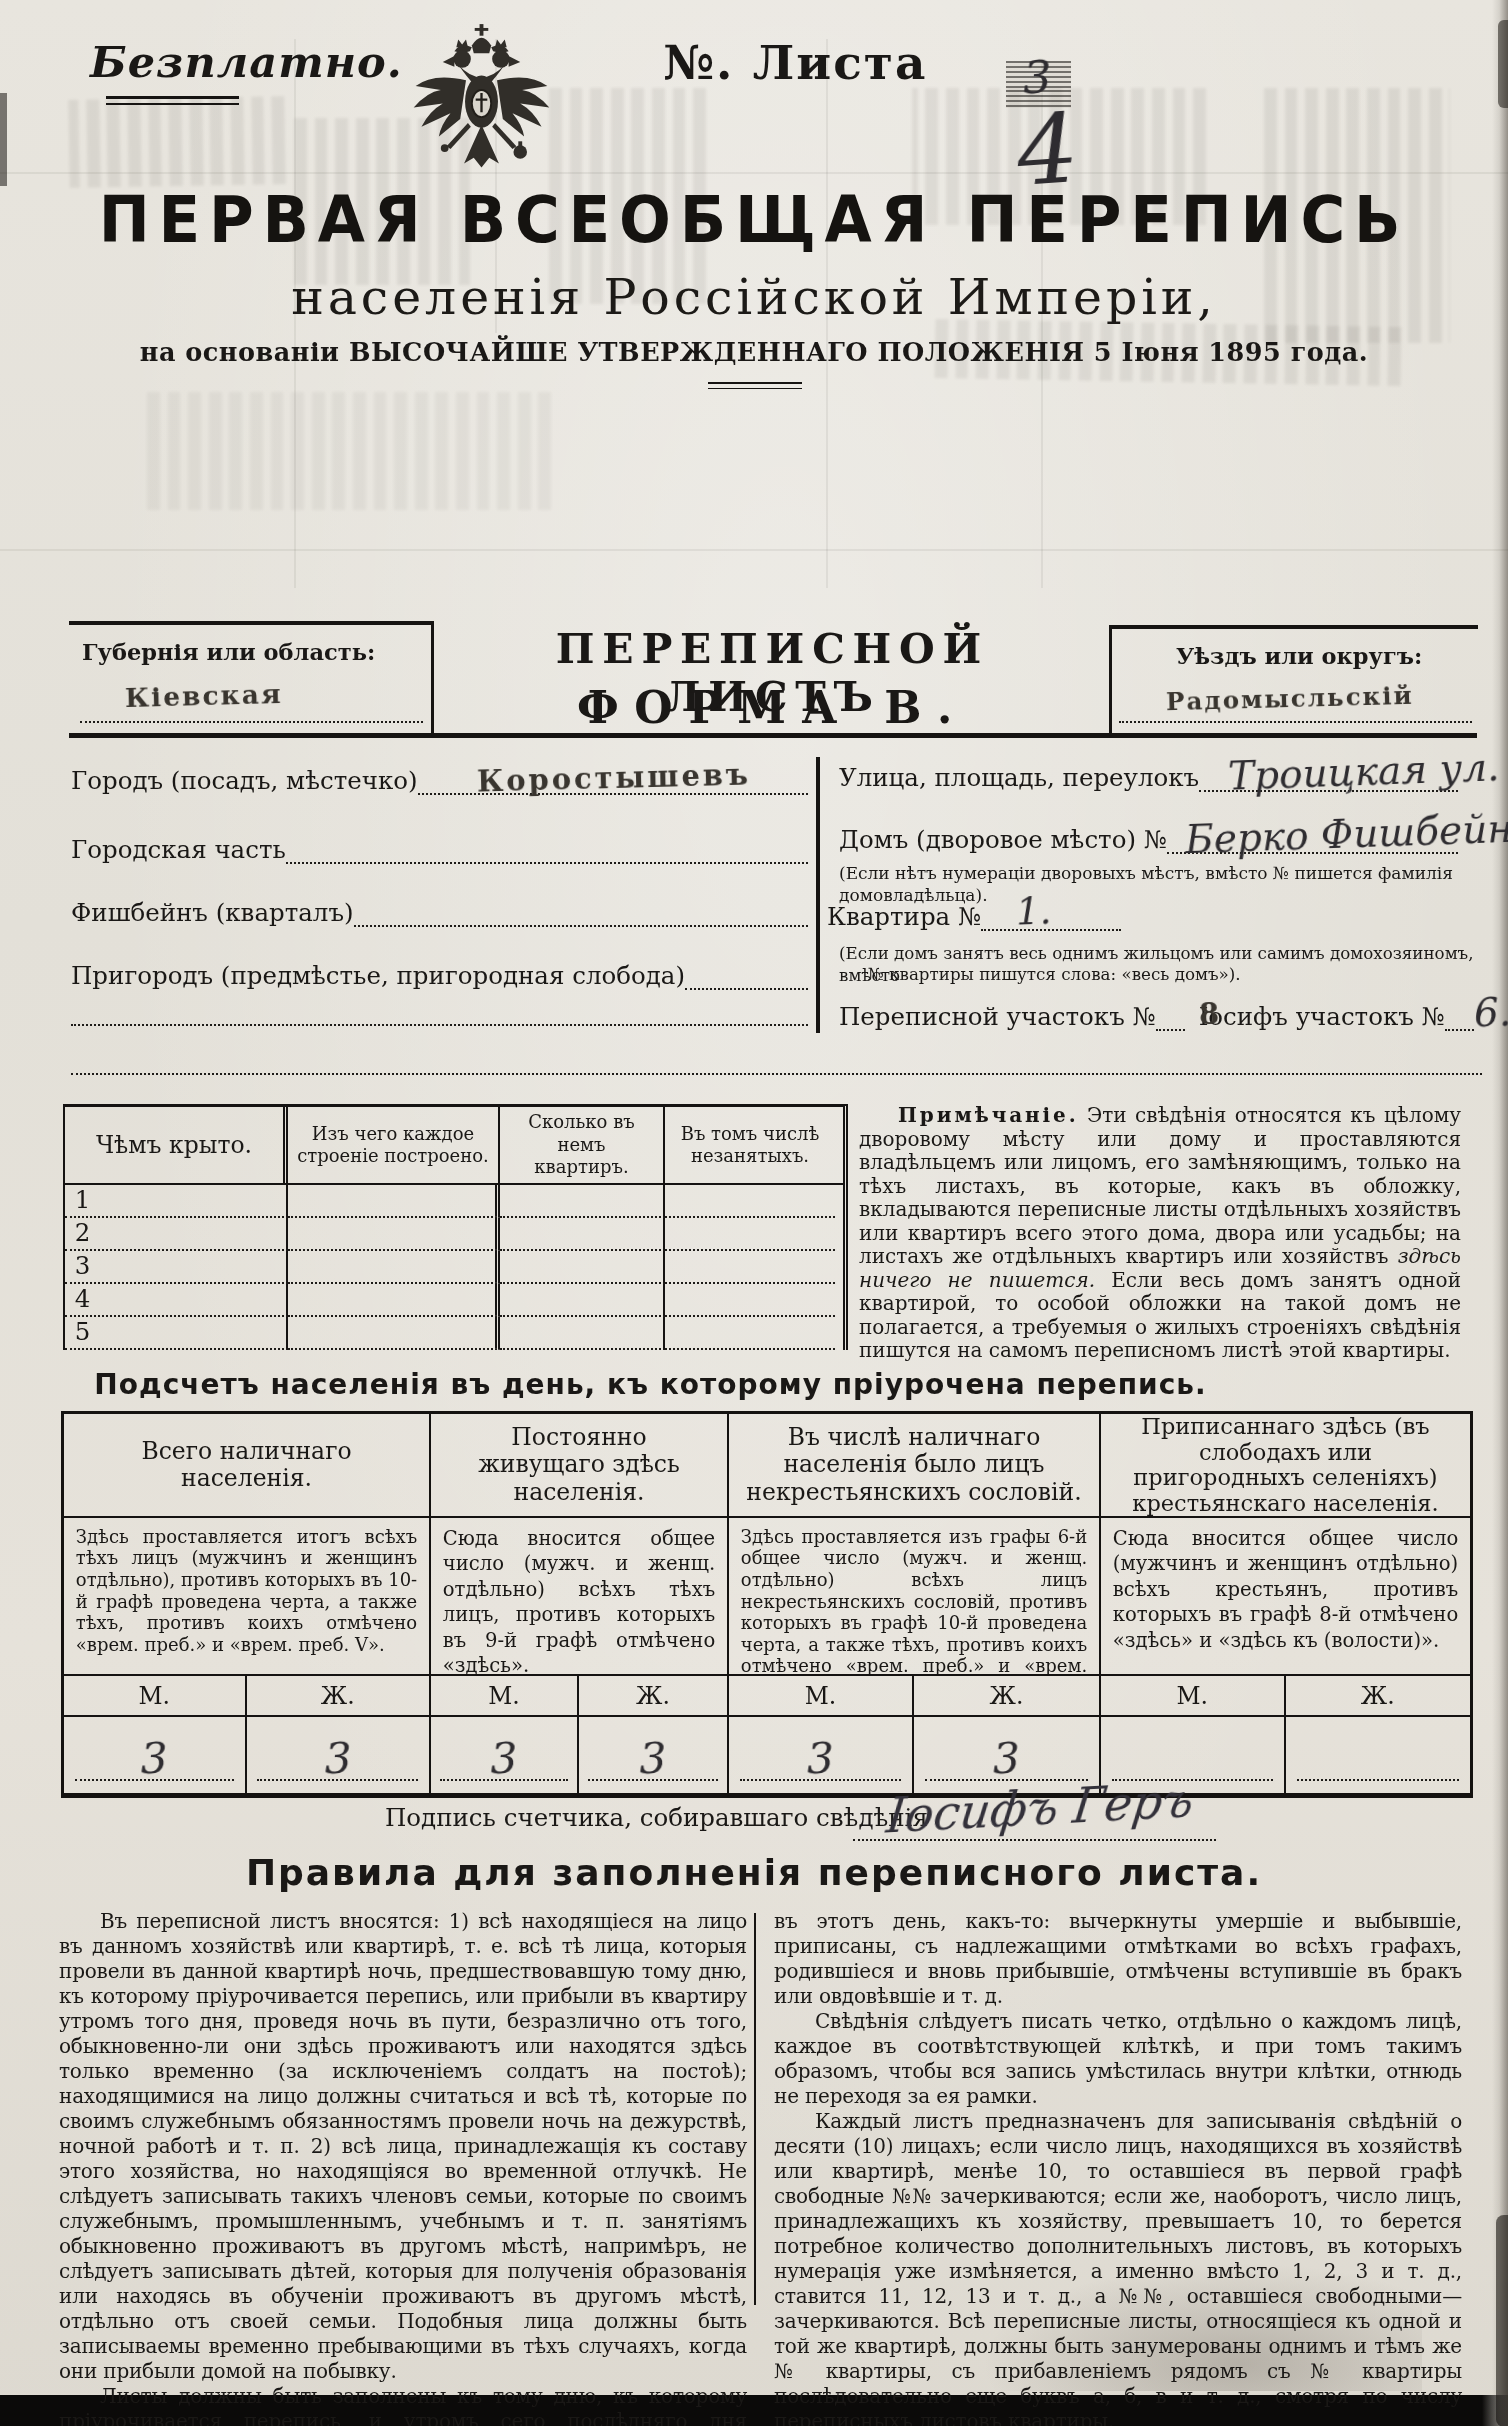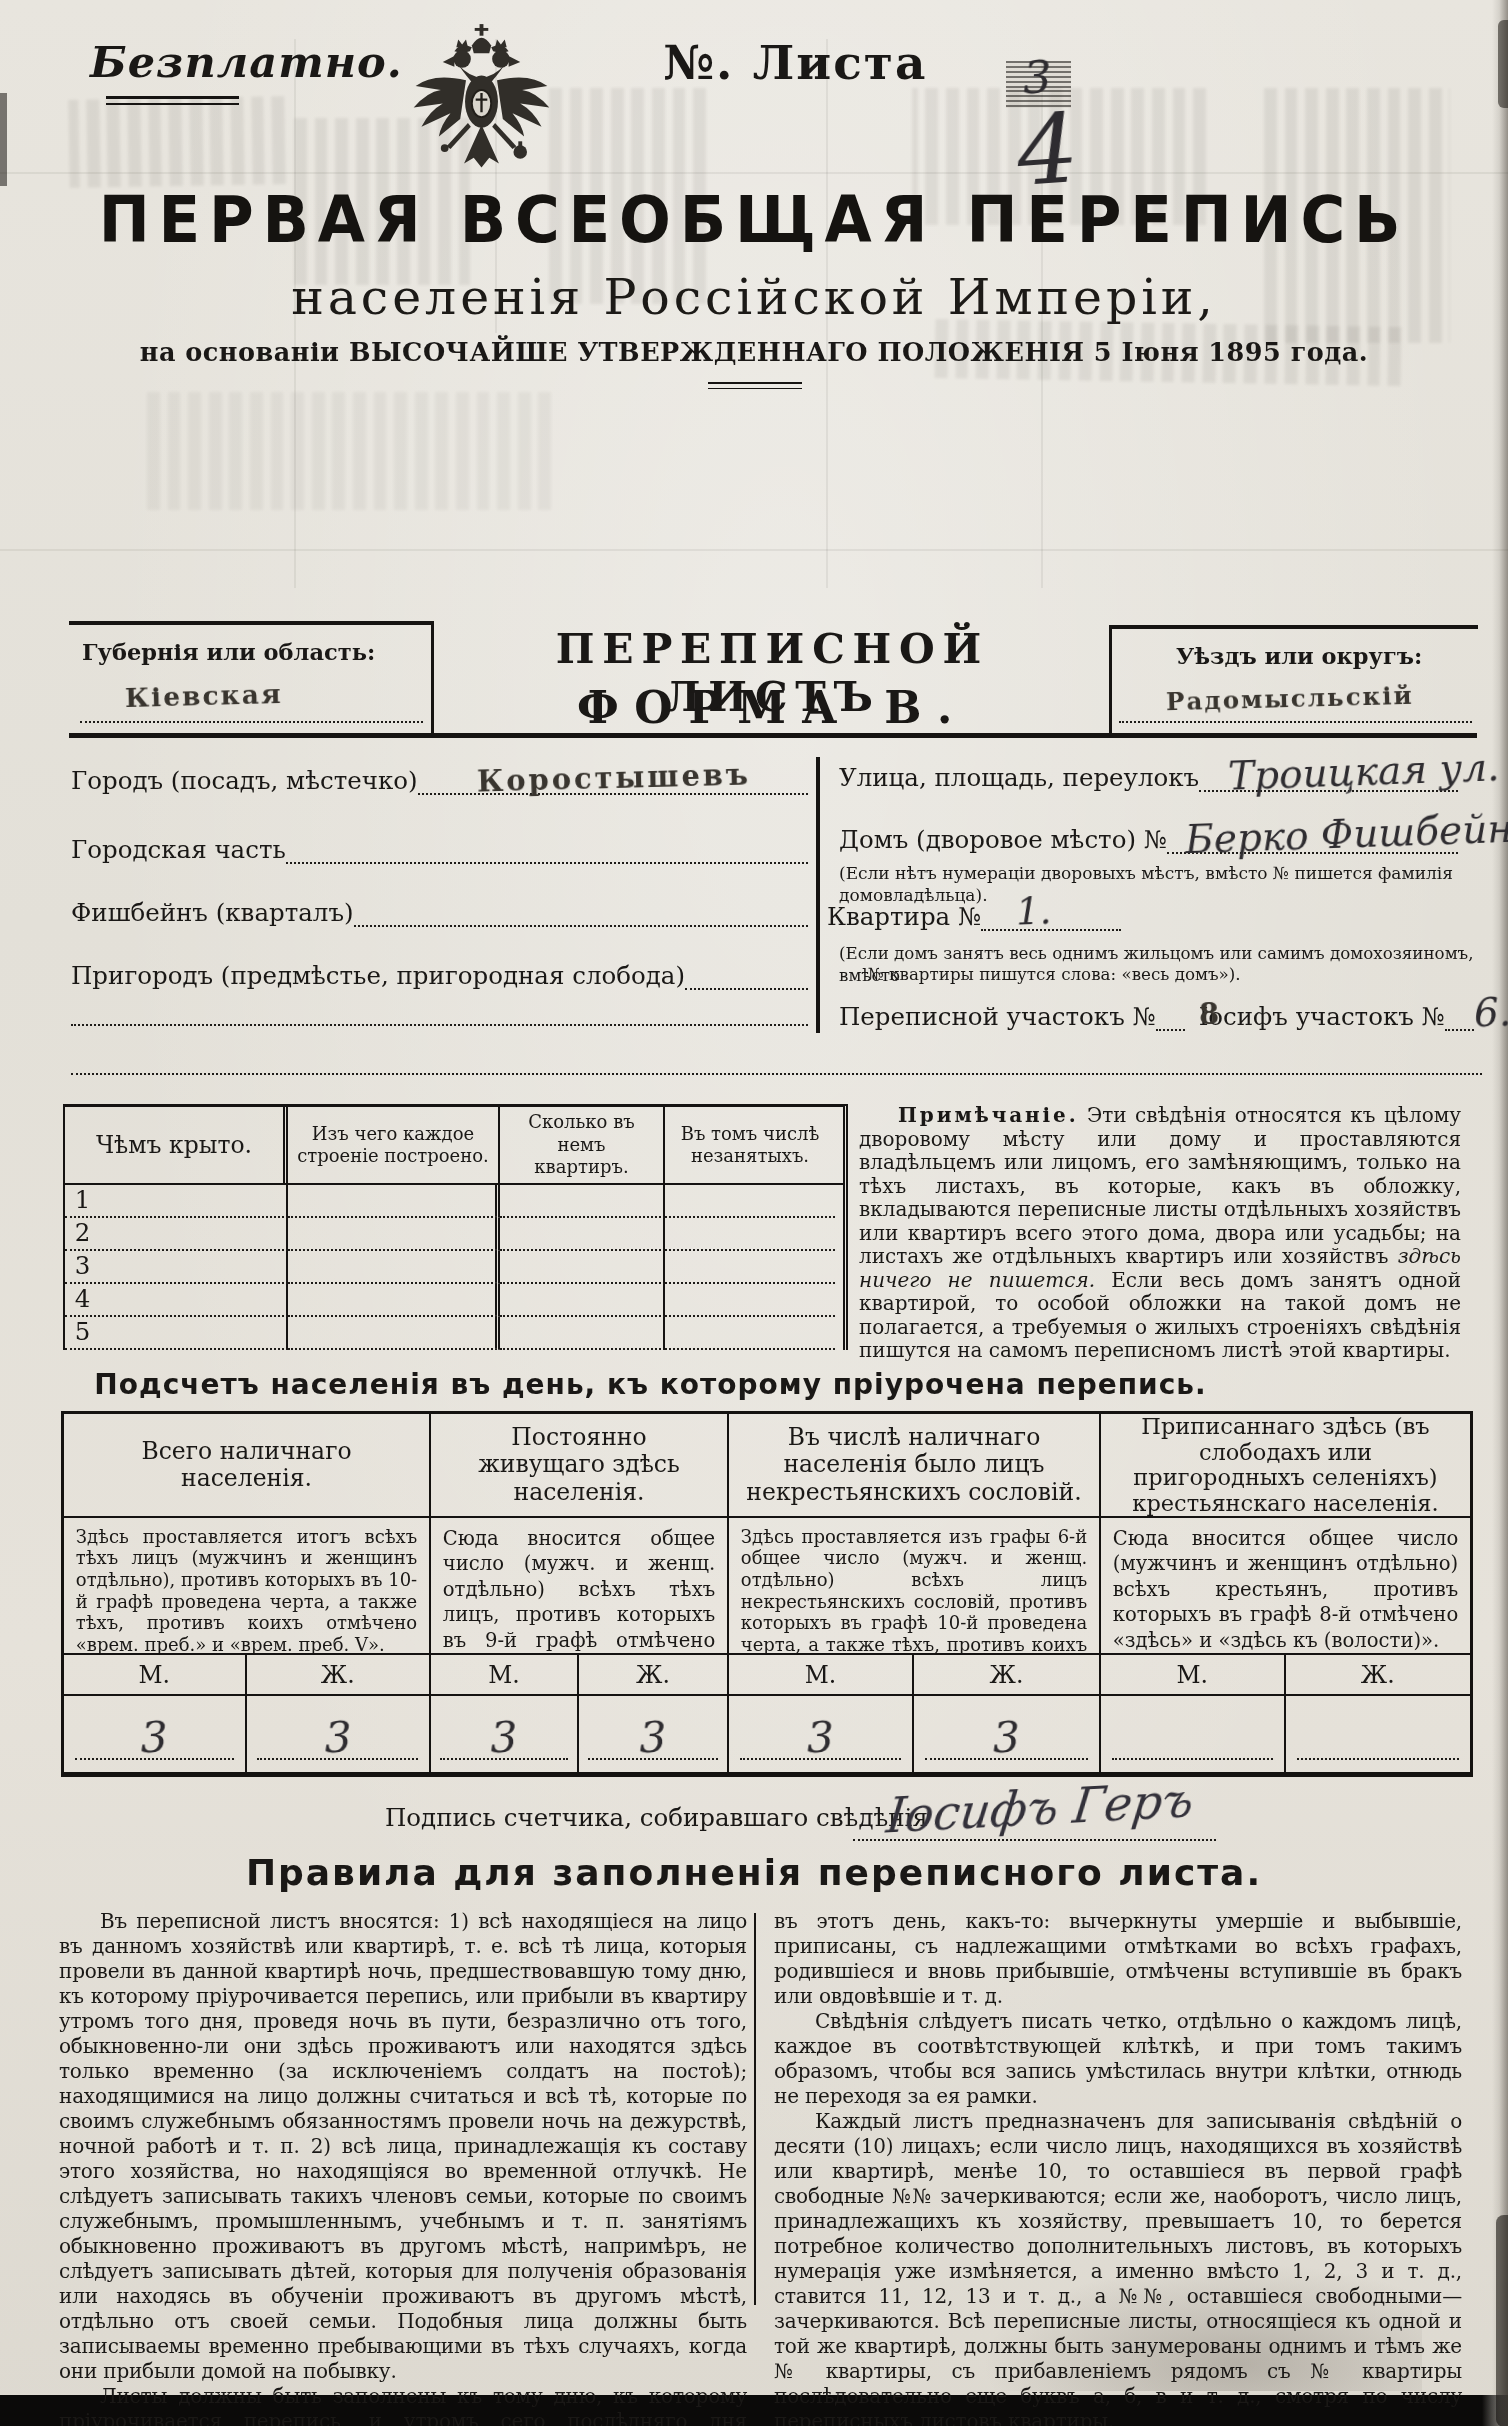--- a/index.html
+++ b/index.html
@@ -33,21 +33,21 @@
   .btable .brow{display:grid;grid-template-columns:223px 212px 165px 170px;height:33px;}
   .btable .bcell{border-right:2px solid #151312;border-bottom:2px dotted #1d1b18;font-size:24.5px;padding-left:9.8px;}
   .btable .bcell.dbl{border-right:5.9px double #151312;}
   
   .ptable{display:grid;grid-template-columns:367px 298px 372px 369px;
           border:3.9px solid #141210;border-bottom-width:5.9px;}
   .pgroup{display:flex;flex-direction:column;border-right:2.9px solid #141210;}
   .pgroup:last-child{border-right:none;}
   .ptitle{height:104px;border-bottom:2px solid #151312;display:flex;align-items:center;justify-content:center;
           text-align:center;font-size:23.5px;line-height:27.4px;padding:3.9px 15.7px;box-sizing:border-box;}
-  .pdesc{height:135px;font-size:18px;line-height:21.6px;text-align:justify;padding:7.8px 11.8px;
+  .pdesc{height:156px;font-size:18px;line-height:21.6px;text-align:justify;padding:7.8px 11.8px;
          box-sizing:border-box;overflow:hidden;}
   .pmf{height:39px;display:grid;grid-template-columns:1fr 1fr;border-top:2.9px solid #151312;
        border-bottom:2.9px solid #151312;}
   .pmf div{display:flex;align-items:center;justify-content:center;font-size:23.5px;border-right:2px solid #151312;}
   .pmf div:last-child{border-right:none;}
   .pvals{height:76px;display:grid;grid-template-columns:1fr 1fr;}
   .pvals .vcell{border-right:2px solid #151312;position:relative;}
   .pvals .vcell:last-child{border-right:none;}
   .pvals .vline{position:absolute;left:6%;right:6%;bottom:11.8px;border-bottom:2px dotted #1d1b18;}
   .pvals .vnum{position:absolute;left:0;right:0;bottom:9.8px;text-align:center;font-size:43px;}

